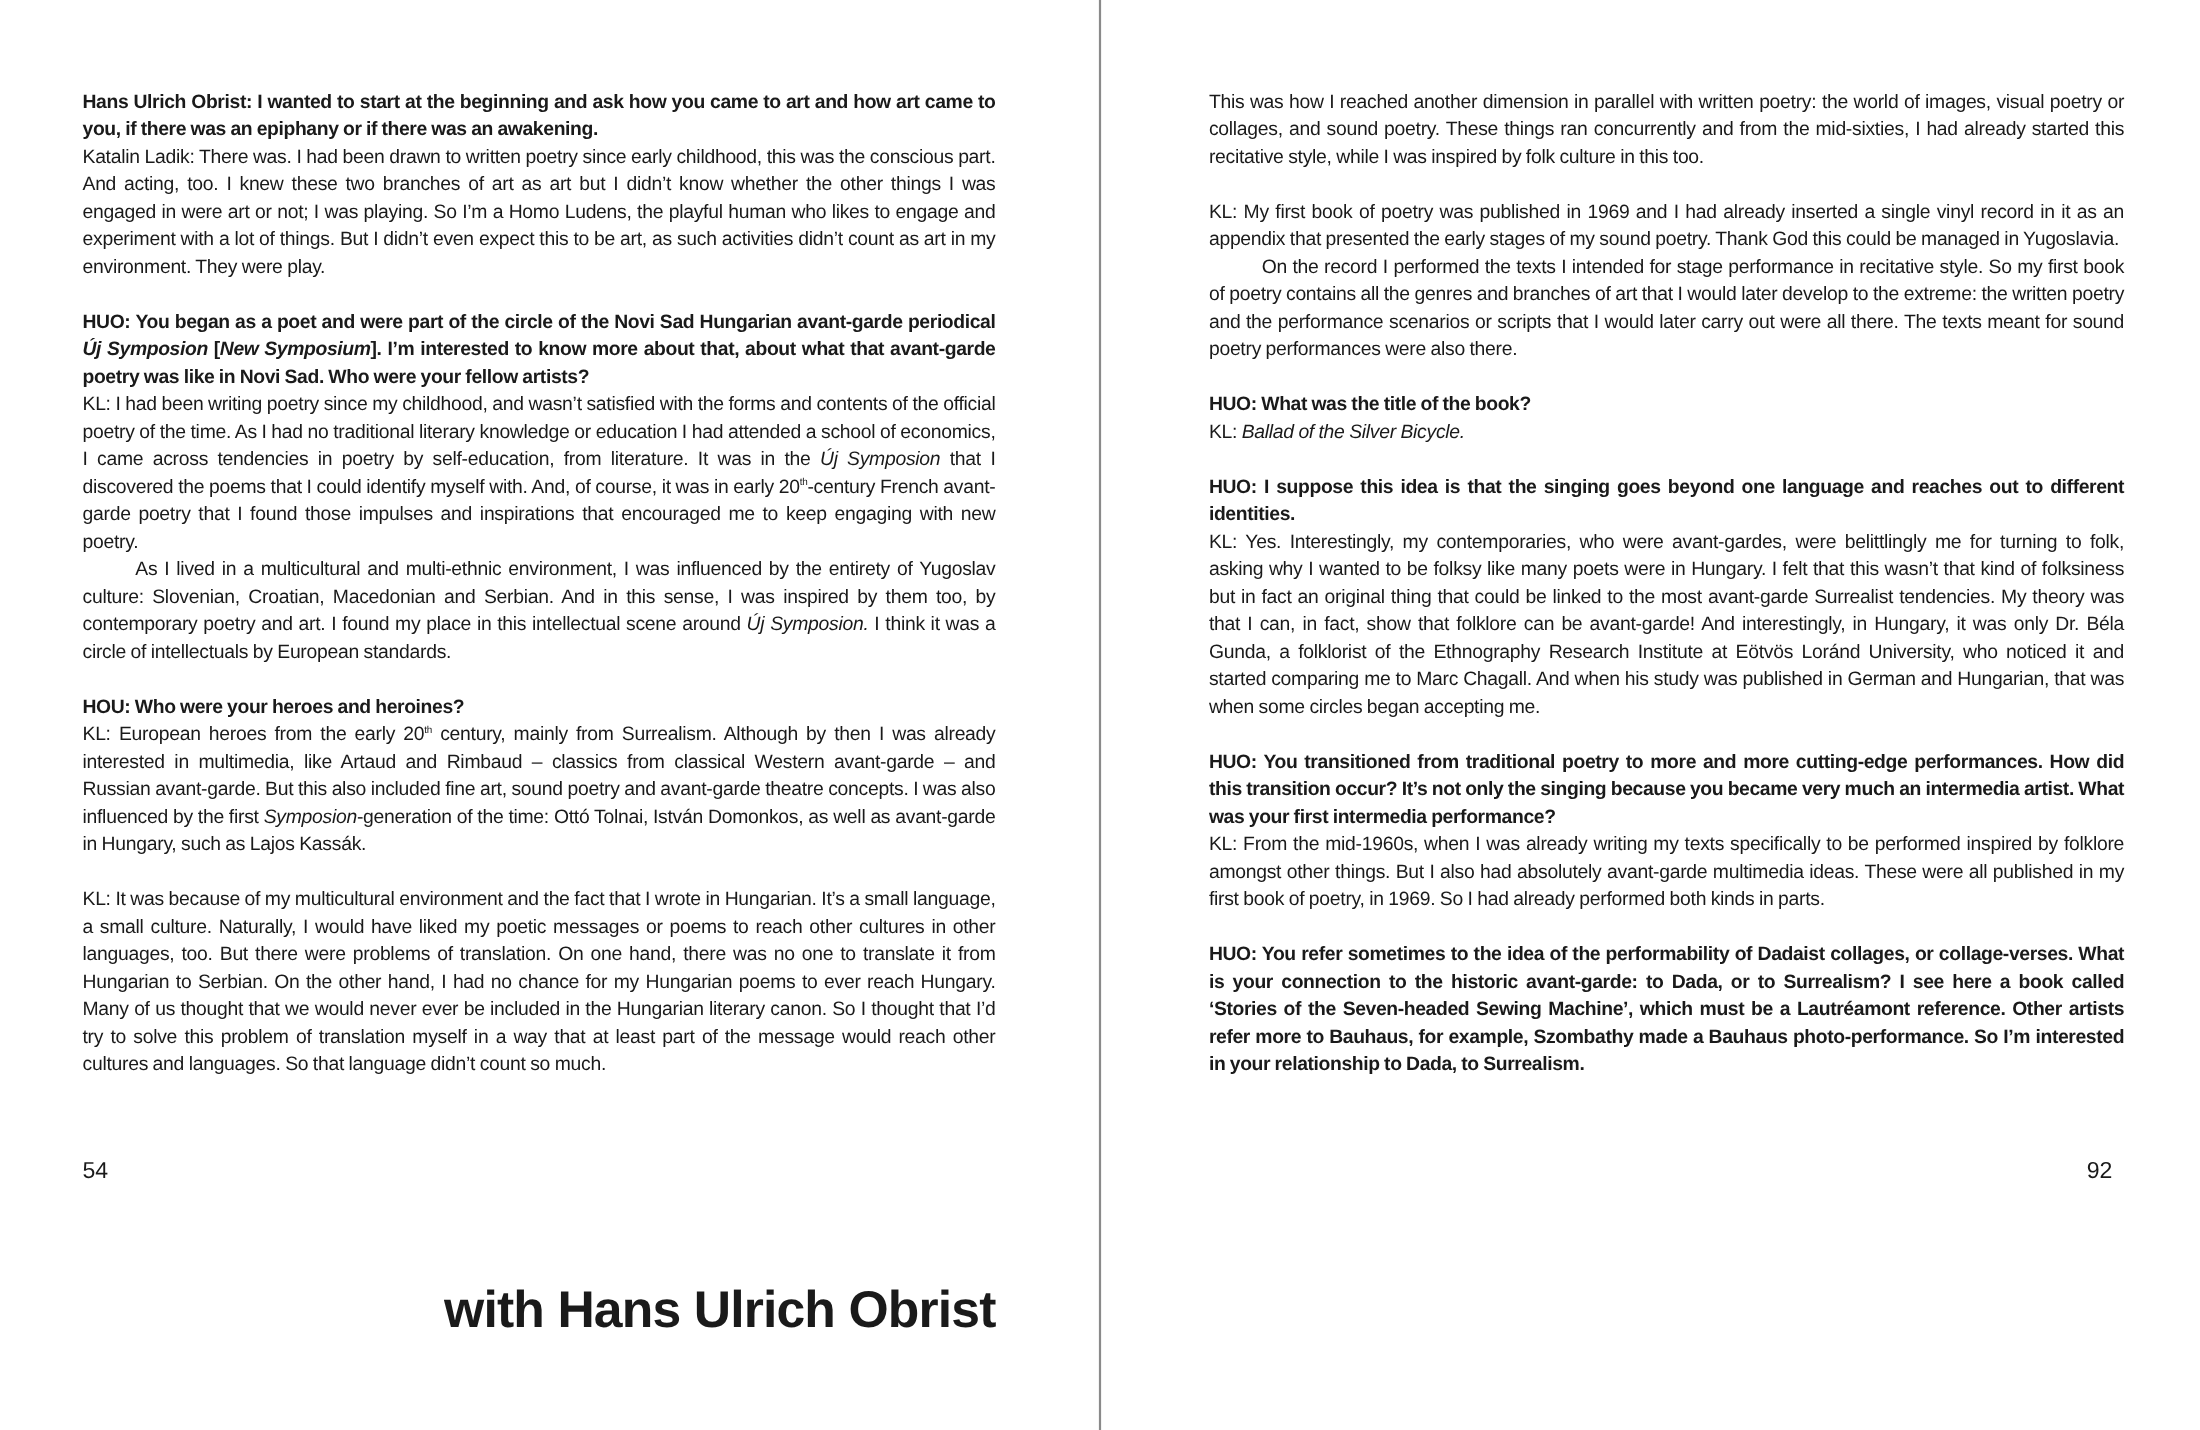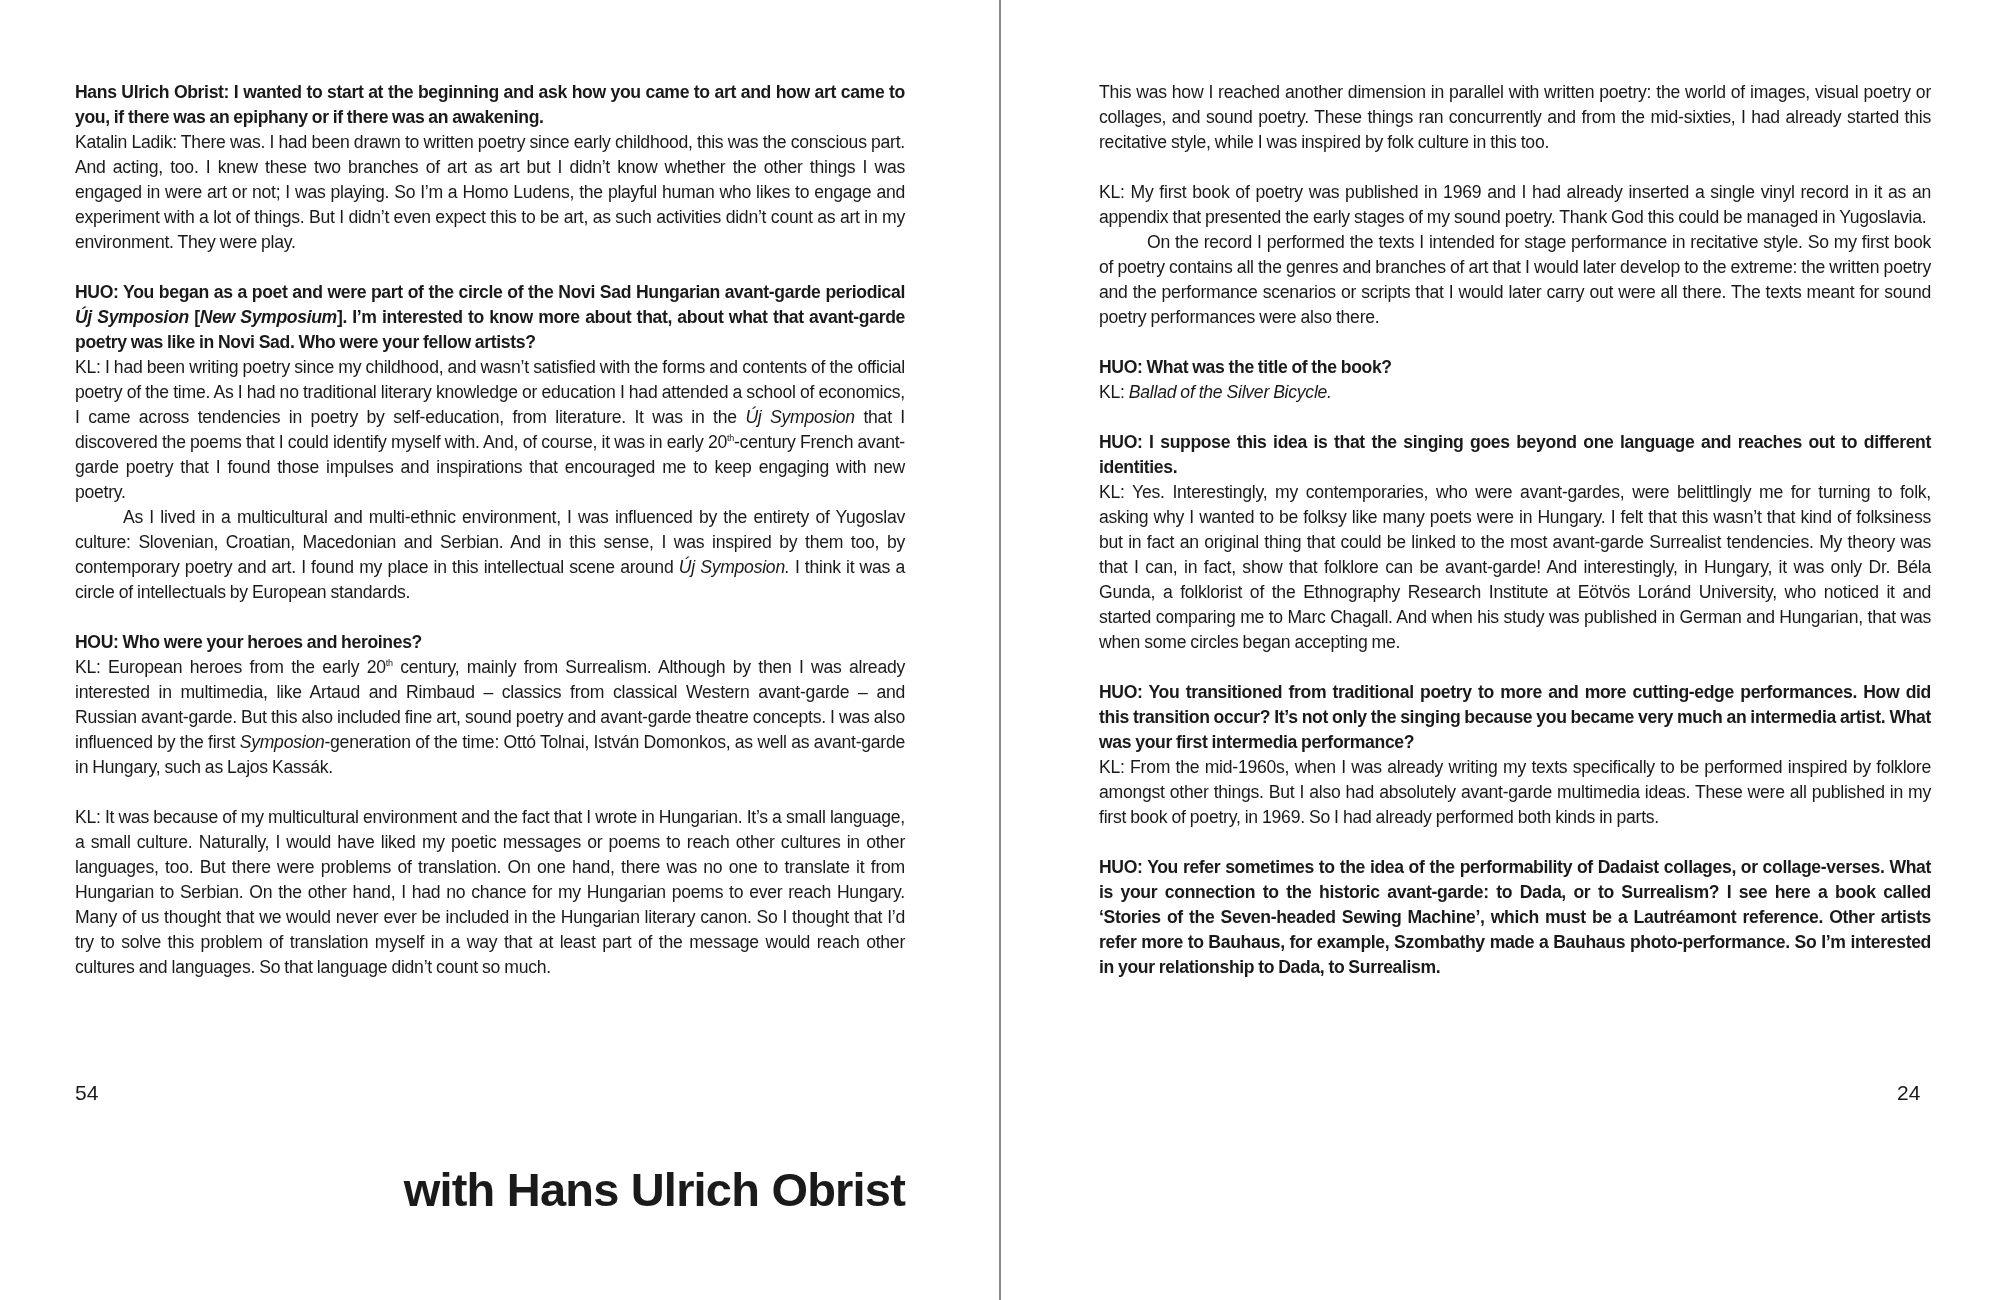--- a/index.html
+++ b/index.html
@@ -10,21 +10,21 @@
   #page-right { left: 1001px; width: 999px; }
   .divider { position: absolute; left: 999px; top: 0; width: 2px; height: 1300px; background: #8a8a8a; }
   .col { position: absolute; font-size: 17.6px; line-height: 25px; text-align: justify;
          letter-spacing: -0.25px; word-spacing: -0.5px; }
   #col-left { left: 75px; top: 80px; width: 830px; }
   #col-right { left: 98px; top: 80px; width: 832px; }
   .block { margin: 0 0 25px 0; }
   .q { font-weight: bold; display: block; letter-spacing: -0.35px; }
   .a { display: block; }
   .indent { display: block; text-indent: 48px; }
-  .pagenum { position: absolute; font-size: 21px; top: 1081px; letter-spacing: 0; }
+  .pagenum { position: absolute; font-size: 21px; top: 1053px; letter-spacing: 0; }
   #pn-left { left: 75px; }
   #pn-right { left: 896px; }
   .title { position: absolute; right: 95px; font-weight: bold; font-size: 47px;
            letter-spacing: -0.8px; text-align: right; line-height: 1; }
   #title-1 { top: 1090px; }
   #title-2 { top: 1166px; }
   i { font-style: italic; }
   sup { font-size: 9px; vertical-align: super; line-height: 0; }
 </style>
 </head>
@@ -87,14 +87,14 @@
       <span class="q">HUO: You transitioned from traditional poetry to more and more cutting-edge performances. How did this transition occur? It’s not only the singing because you became very much an intermedia artist. What was your first intermedia performance?</span>
       <span class="a">KL: From the mid-1960s, when I was already writing my texts specifically to be performed inspired by folklore amongst other things. But I also had absolutely avant-garde multimedia ideas. These were all published in my first book of poetry, in 1969. So I had already performed both kinds in parts.</span>
     </div>
 
     <div class="block">
       <span class="q">HUO: You refer sometimes to the idea of the performability of Dadaist collages, or collage-verses. What is your connection to the historic avant-garde: to Dada, or to Surrealism? I see here a book called ‘Stories of the Seven-headed Sewing Machine’, which must be a Lautréamont reference. Other artists refer more to Bauhaus, for example, Szombathy made a Bauhaus photo-performance. So I’m interested in your relationship to Dada, to Surrealism.</span>
     </div>
 
   </div>
 
-  <div class="pagenum" id="pn-right">24</div>
+  <div class="pagenum" id="pn-right">92</div>
 </div>
 
 </body></html>

